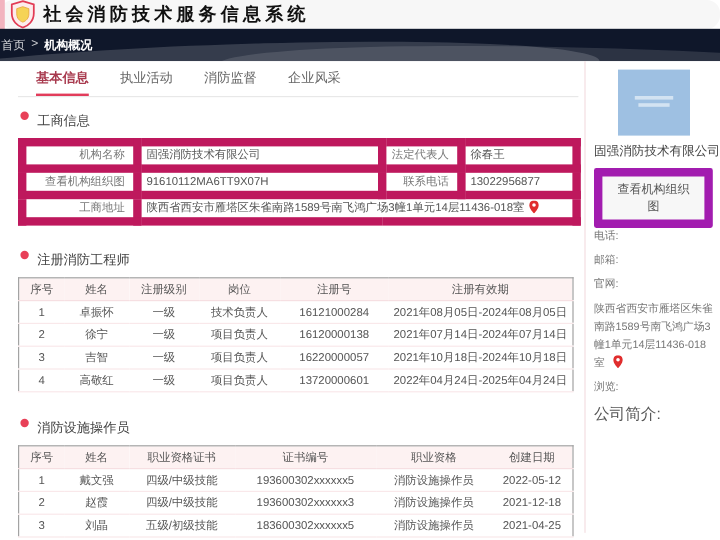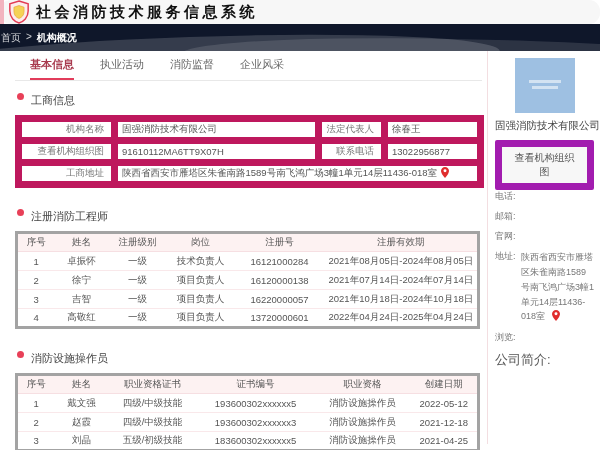--- a/index.html
+++ b/index.html
@@ -44,21 +44,21 @@
 
   
   .t-business td { border:7px solid #be185d; }
   .t-business td.lbl { text-align:right; color:#777; padding-right:7px; }
   .t-business col.c1 { width:96px; } .t-business col.c2 { width:204px; }
   .t-business col.c3 { width:66px; } .t-business col.c4 { width:96px; }
   .addr-cell { white-space:normal; }
   .pin { width:8px; height:11px; vertical-align:-2px; margin-left:4px; }
 
   
-  .t-list { border:3px solid #a3a3a3; }
+  .t-list { border:1px solid #a3a3a3; }
   .t-list th { background:#fdf2f2; border-bottom:1px solid #f6dfe2; text-align:center; height:19px; }
   .t-list td { border-bottom:1px solid #f9e8ea; text-align:center; height:19px; }
   .t-eng col.c1{width:38px;} .t-eng col.c2{width:54px;} .t-eng col.c3{width:58px;}
   .t-eng col.c4{width:68px;} .t-eng col.c5{width:90px;} .t-eng col.c6{width:154px;}
   .t-op col.c1{width:38px;} .t-op col.c2{width:54px;} .t-op col.c3{width:88px;}
   .t-op col.c4{width:118px;} .t-op col.c5{width:96px;} .t-op col.c6{width:68px;}
 
   
   .side-logo { width:60px; height:55px; background:#9ec0e2; margin:2px auto 6px auto; position:relative; }
   .side-logo i { position:absolute; left:14px; width:32px; height:3px; background:rgba(255,255,255,.55); }
@@ -263,21 +263,20 @@
     </div>
     <div class="sfield">
       <span class="flbl">邮箱:</span>
       <span class="fval"></span>
     </div>
     <div class="sfield">
       <span class="flbl">官网:</span>
       <span class="fval"></span>
     </div>
     <div class="sfield">
-      <span class="flbl">地址:</span>
       <span class="fval"><span>陕西省西安市雁塔区朱雀南路1589号南飞鸿广场3幢1单元14层11436-018室</span> <svg class="pin" viewBox="0 0 14 19">
             <path d="M7 0 C3 0 0 3 0 7 c0 5 7 12 7 12 s7-7 7-12 C14 3 11 0 7 0 z" fill="#e02d2d"></path>
             <circle cx="7" cy="6.5" r="2.6" fill="#fff"></circle>
           </svg></span>
     </div>
     <div class="sfield">
       <span class="flbl">浏览:</span>
       <span class="fval"></span>
     </div>
     <div class="profile-lbl">公司简介:</div>

